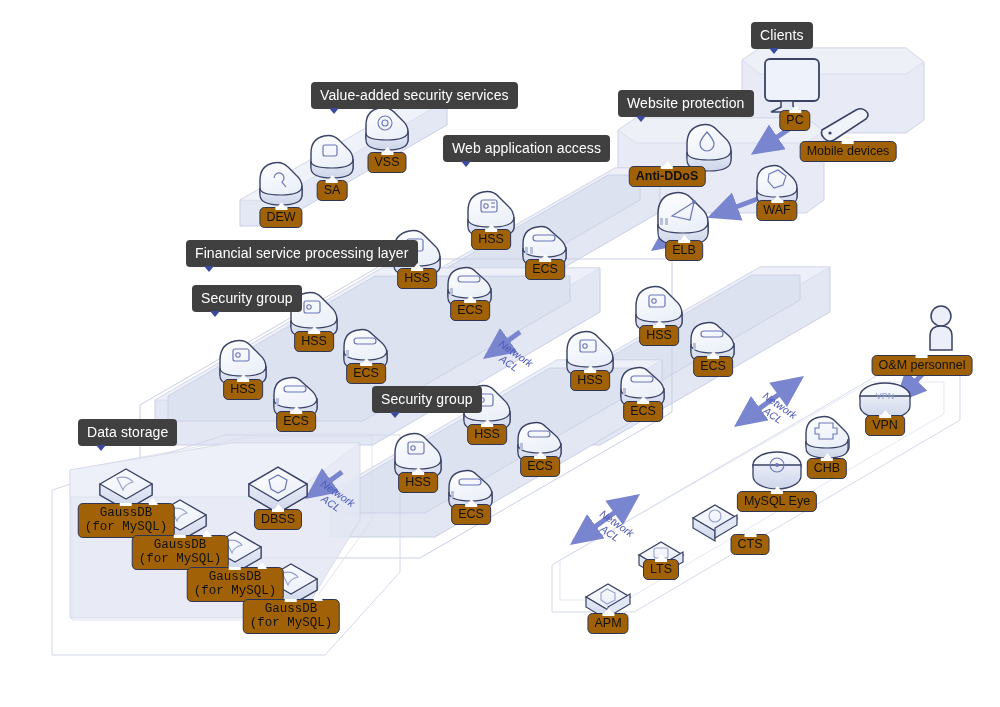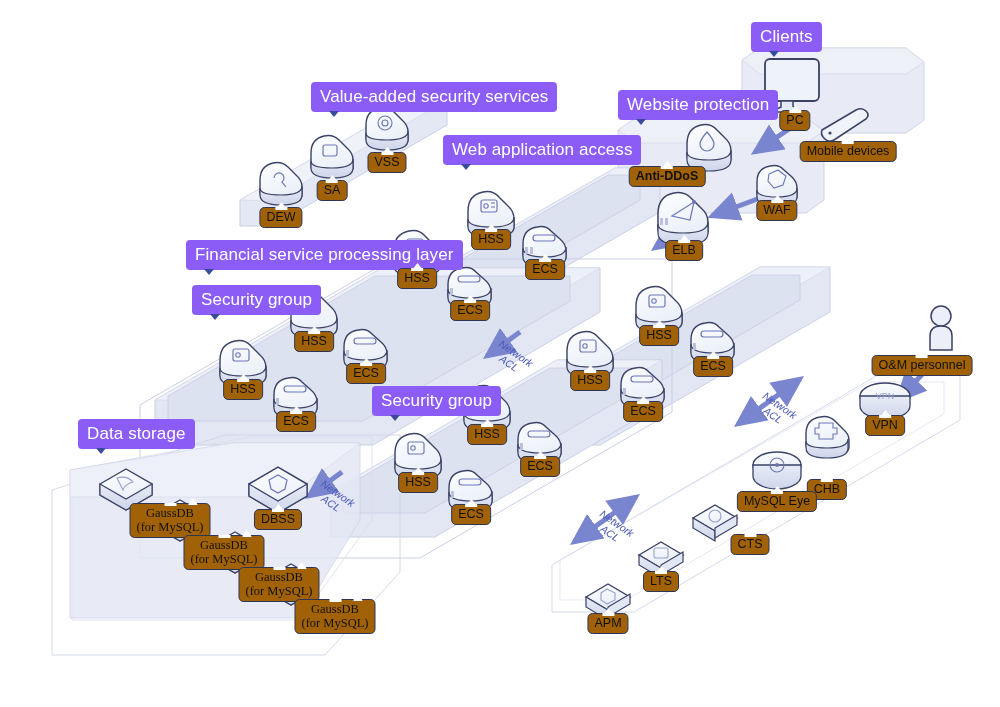--- a/index.html
+++ b/index.html
@@ -2,36 +2,36 @@
 <html><head>
 <meta charset="utf-8">
 <style>
   html,body{margin:0;padding:0;background:#ffffff;}
   body{width:1000px;height:707px;overflow:hidden;
        font-family:"Liberation Sans","DejaVu Sans",sans-serif;}
   #stage{position:relative;width:1000px;height:707px;background:#fff;}
   #svgroot{position:absolute;left:0;top:0;width:1000px;height:707px;}
 
   
-  .badge{position:absolute;background:#8b5cf6;color:#fff;font-size:17px;
+  .badge{position:absolute;background:#404040;color:#fff;font-size:14px;
          line-height:1;padding:6px 9px 7px 9px;border-radius:4px;white-space:nowrap;
          letter-spacing:.1px;}
   .badge::after{content:"";position:absolute;left:18px;bottom:-5px;width:0;height:0;
          border-left:5px solid transparent;border-right:5px solid transparent;
          border-top:6px solid #3b4a9c;}
 
   
   .cap{position:absolute;background:#a16207;border:1.4px solid #2d3556;border-radius:5px;
        font-size:12.5px;line-height:1.12;color:#111;padding:2px 6px 3px 6px;
        white-space:nowrap;text-align:center;transform:translateX(-50%);}
   .cap::before{content:"";position:absolute;left:50%;margin-left:-5px;top:-6px;width:9px;height:7px;
        background:#fff;border-left:1.4px solid #2d3556;border-right:1.4px solid #2d3556;
        clip-path:polygon(50% 0,100% 100%,0 100%);}
   .cap::after{content:"";position:absolute;left:50%;margin-left:-6px;top:-1px;width:12px;height:3px;background:#fff;}
-  .cap.serif{font-family:Liberation Serif, serif;font-size:12.5px;margin-left:44px;}
+  .cap.serif{font-family:Liberation Mono, monospace;font-size:12.5px;}
   .cap.ptr-r::before{left:78%;}
 
   
   .acl{position:absolute;color:#4a57b5;font-size:10.5px;line-height:1.12;
        font-style:italic;white-space:nowrap;text-align:center;}
 </style>
 </head>
 <body>
 
 <div id="stage">
@@ -395,24 +395,24 @@
   <div class="cap" style="left:278px;top:509px;">DBSS</div>
 
   <div class="cap" style="left:795px;top:110px;">PC</div>
   <div class="cap" style="left:848px;top:141px;">Mobile devices</div>
   <div class="cap" style="left:667px;top:166px;font-weight:bold;">Anti-DDoS</div>
   <div class="cap" style="left:777px;top:200px;">WAF</div>
   <div class="cap" style="left:684px;top:240px;">ELB</div>
 
   <div class="cap" style="left:922px;top:355px;">O&amp;M personnel</div>
   <div class="cap" style="left:885px;top:415px;">VPN</div>
-  <div class="cap" style="left:827px;top:479px;">CHB</div>
+  <div class="cap" style="left:827px;top:458px;">CHB</div>
   <div class="cap" style="left:777px;top:491px;">MySQL Eye</div>
   <div class="cap" style="left:750px;top:534px;">CTS</div>
-  <div class="cap" style="left:661px;top:571px;">LTS</div>
+  <div class="cap" style="left:661px;top:559px;">LTS</div>
   <div class="cap" style="left:608px;top:613px;">APM</div>
 
   <div class="acl" style="left:493px;top:347px;transform:rotate(35deg);">Network<br>ACL</div>
   <div class="acl" style="left:315px;top:487px;transform:rotate(35deg);">Network<br>ACL</div>
   <div class="acl" style="left:757px;top:399px;transform:rotate(35deg);">Network<br>ACL</div>
   <div class="acl" style="left:594px;top:517px;transform:rotate(35deg);">Network<br>ACL</div>
 
 </div>
 
 </body></html>

